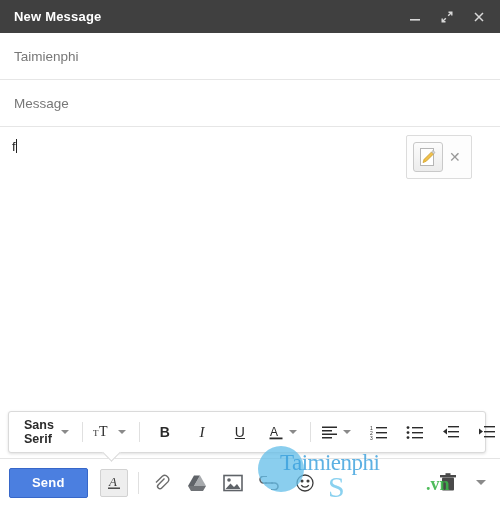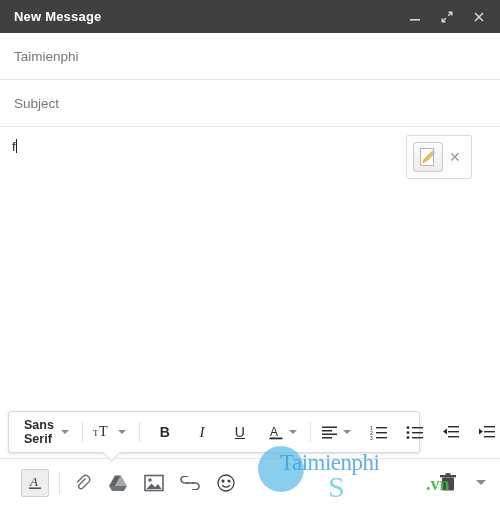--- a/index.html
+++ b/index.html
@@ -107,21 +107,21 @@
     font-size: 14px;
     line-height: 1;
     cursor: pointer;
     font-family: "DejaVu Sans", sans-serif;
   }
 
   
   .format-toolbar {
     position: absolute;
     left: 8px; top: 411px;
-    width: 412px; height: 42px;
+    width: 478px; height: 42px;
     background: #ffffff;
     border: 1px solid #dadada;
     border-radius: 3px;
     box-shadow: 0 1px 3px rgba(0,0,0,.13);
     display: flex;
     align-items: center;
     padding: 0 6px 0 10px;
     z-index: 5;
   }
   .format-toolbar:after {
@@ -284,21 +284,21 @@
           </svg>
       </span>
     </div>
   </div>
 
   <div class="field">
     <span class="field-placeholder">Taimienphi</span>
   </div>
 
   <div class="field">
-    <span class="field-placeholder">Subject</span>
+    <span class="field-placeholder">Message</span>
   </div>
 
   <div class="body-area">
     <span class="body-text">f</span><span class="caret"></span>
 
     <div class="img-placeholder">
       <span class="img-ph-icon">
         <svg width="22" height="22" viewBox="0 0 22 22">
           <rect x="3.5" y="2.5" width="13" height="17" fill="#ffffff" stroke="#b5b5b5" stroke-width="1"></rect>
           <path d="M6 16.5l1.2-3.2 7.4-7.4 2 2-7.4 7.4z" fill="#f2c14b" stroke="#c59a2e" stroke-width=".8"></path>
@@ -406,20 +406,21 @@
             <rect x="6" y="6" width="11" height="1.4"></rect>
             <rect x="6" y="11" width="11" height="1.4"></rect>
           <path d="M1 3.5l4 3-4 3z"></path>
         </svg>
       </span>
     </div>
 
   </div>
 
   <div class="action-bar">
+    <button class="send-button">Send</button>
 
     <span class="ab-icon toggled">
       <svg width="18" height="18" viewBox="0 0 18 18">
         <text x="4" y="12" font-family="Liberation Serif, serif" font-style="italic" font-size="13" fill="#3c3c3c">A</text>
         <rect x="3" y="13.5" width="12" height="1.4" fill="#3c3c3c"></rect>
       </svg>
     </span>
 
     <span class="ab-sep"></span>
 

